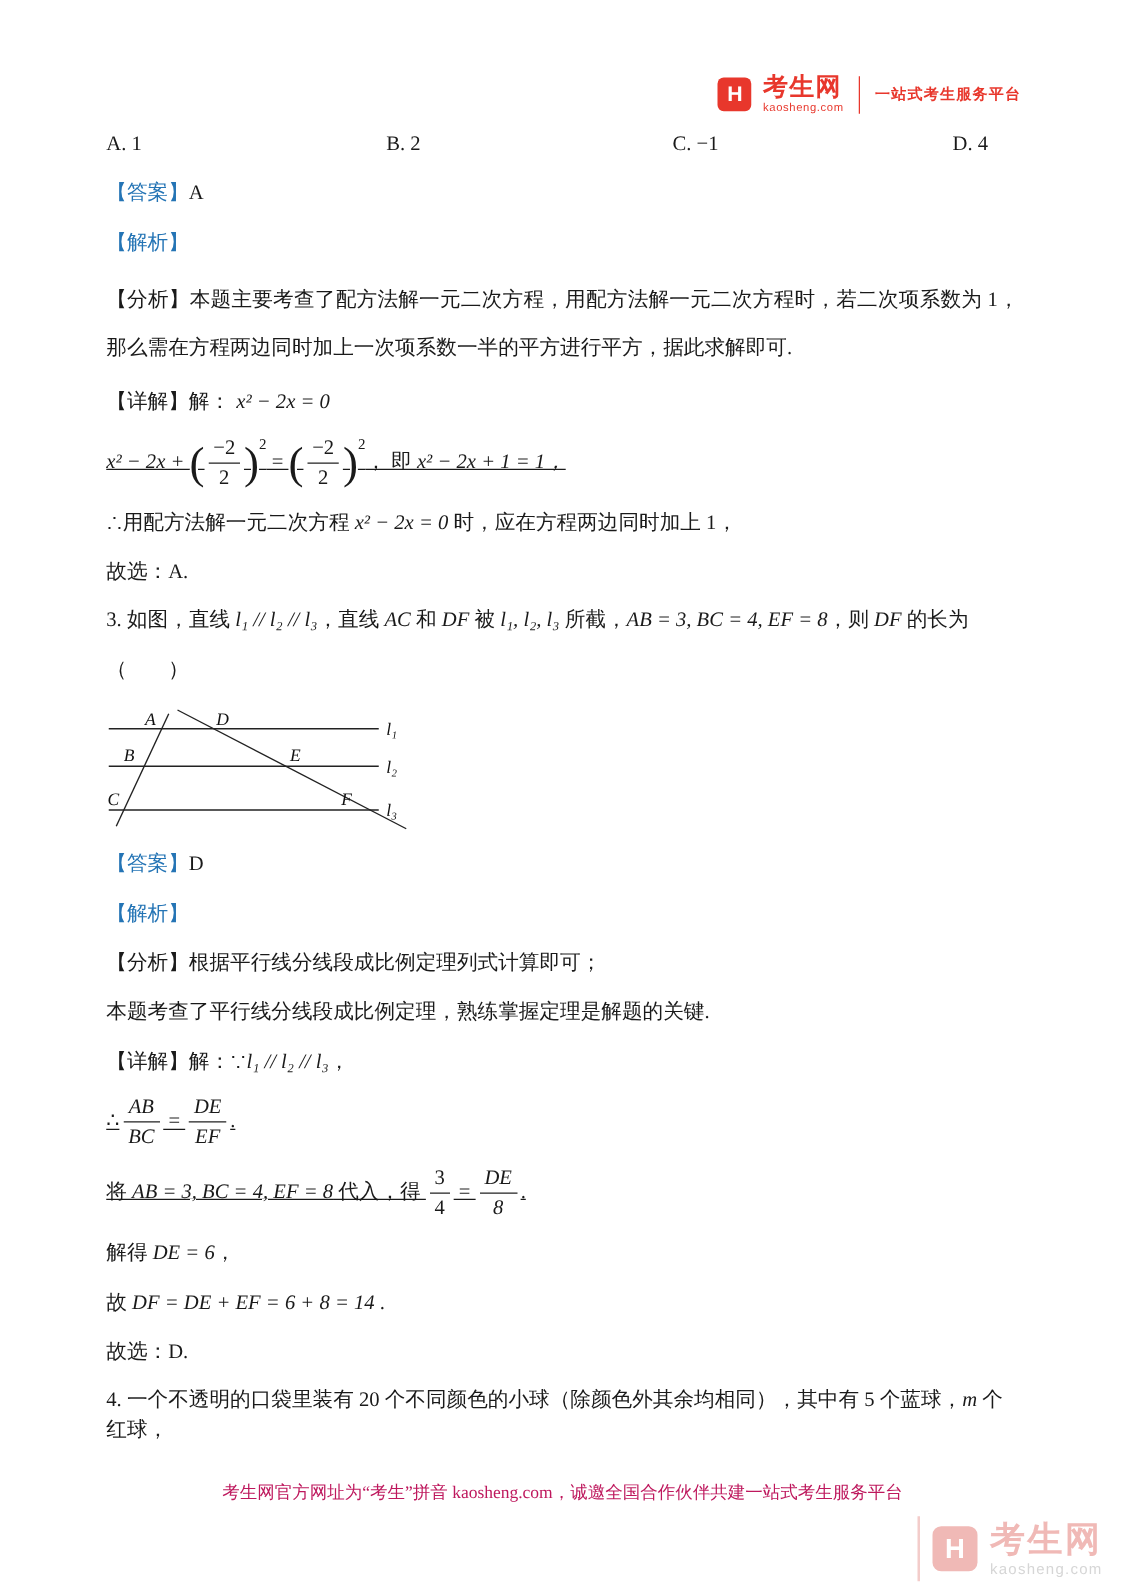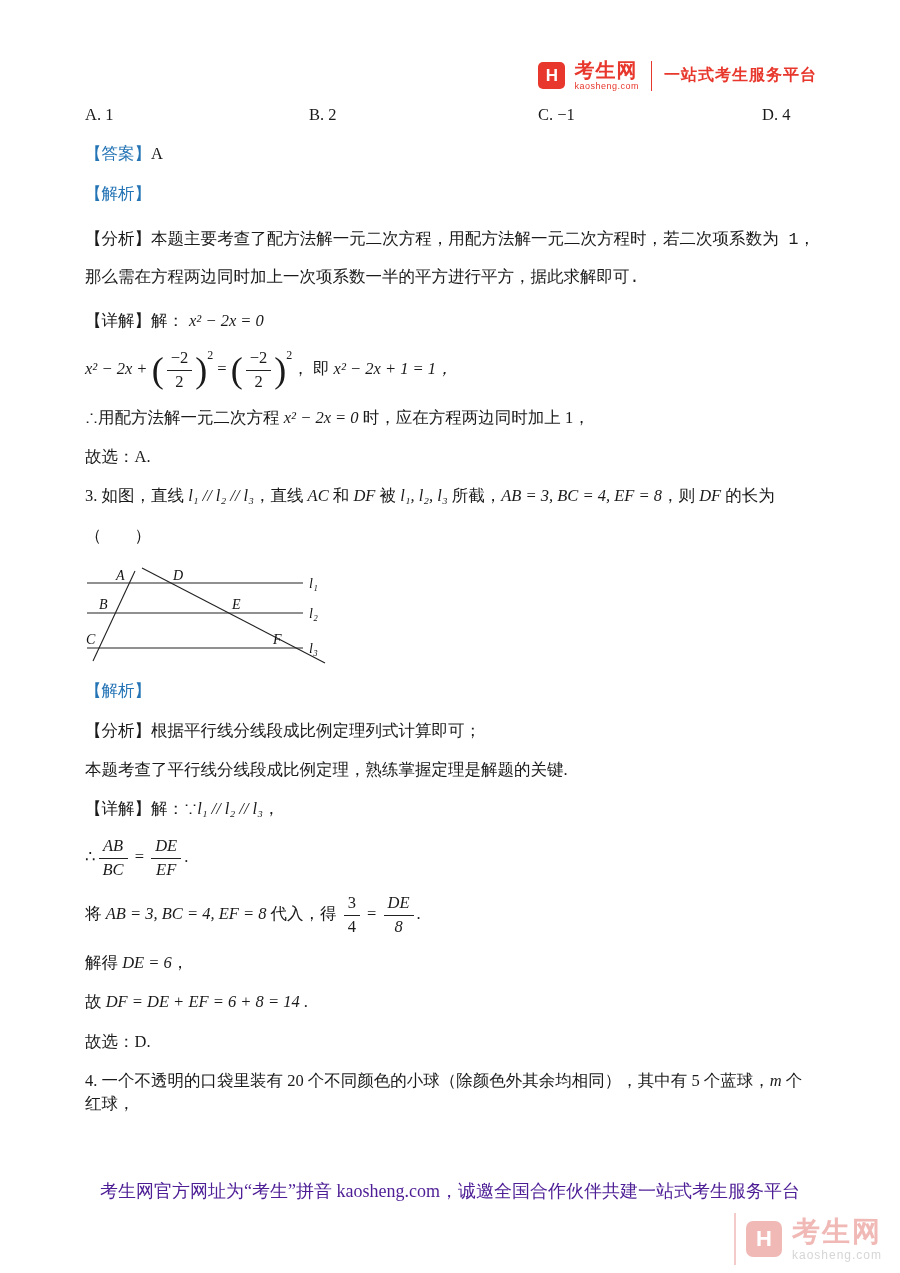--- a/index.html
+++ b/index.html
@@ -18,46 +18,46 @@
   .header { position: absolute; top: 60px; right: 83px; display: flex; align-items: center; gap: 9px; }
   .logo-icon {
     width: 27px; height: 27px; background: #e8372c; border-radius: 5px;
     color: #fff; font-family: "Liberation Sans", sans-serif; font-weight: bold; font-size: 17px;
     display: flex; align-items: center; justify-content: center;
   }
   .logo-text { display: flex; flex-direction: column; line-height: 1; }
   .logo-brand { color: #e8372c; font-family: "Liberation Sans", sans-serif; font-weight: bold; font-size: 20px; letter-spacing: 1px; }
   .logo-domain { color: #e8372c; font-family: "Liberation Sans", sans-serif; font-size: 9px; margin-top: 2px; letter-spacing: .5px; }
   .logo-divider { width: 1px; height: 30px; background: #e8372c; margin: 0 3px; }
-  .logo-tagline { color: #e8372c; font-family: "Liberation Sans", sans-serif; font-size: 16px; font-weight: bold; letter-spacing: 1px; }
+  .logo-tagline { color: #e8372c; font-family: "Liberation Sans", sans-serif; font-size: 12px; font-weight: bold; letter-spacing: 1px; }
 
   
   .content { position: absolute; top: 103px; left: 85px; right: 85px; }
   .line { margin-bottom: 16px; line-height: 1.42; margin-top: 12px; }
-  .para { text-align: justify; line-height: 2.3; margin-bottom: 8px; font-family: Liberation Mono, monospace; }
+  .para { text-align: justify; line-height: 2.3; margin-bottom: 8px; }
   .options { display: grid; grid-template-columns: 180px 185px 180px 1fr; margin-bottom: 16px; line-height: 1.42; gap: 44px; }
   .tag-blue { color: #2474b5; }
   .m { font-style: italic; }
   .eq1 { margin-left: 5px; }
-  .tall { margin: 12px 0 14px; }
+  .tall { margin: 12px 0 14px; text-decoration: underline; }
 
   
   .frac { display: inline-block; text-align: center; vertical-align: middle; line-height: 1.15; margin: 0 3px; }
   .frac .num { display: block; border-bottom: 1.2px solid #222; padding: 0 4px 2px; }
   .frac .den { display: block; padding: 2px 4px 0; }
   .bigp { font-size: 36px; font-weight: 400; vertical-align: middle; line-height: .8; }
   sup.sq { font-size: 12px; vertical-align: 15px; line-height: 0; }
 
   
   .diagram { display: block; margin: 4px 0 12px; }
   .dline { stroke: #222; stroke-width: 1.1; }
   .dlabel { font-style: italic; font-size: 14px; fill: #111; font-family: "Liberation Serif", serif; }
 
   
-  .footer { position: absolute; left: 0; right: 0; bottom: 70px; text-align: center; font-size: 18px; color: #4c1d95; }
+  .footer { position: absolute; left: 0; right: 0; bottom: 70px; text-align: center; font-size: 14px; color: #be185d; }
 
   
   .watermark { position: absolute; right: 18px; bottom: 8px; display: flex; align-items: center; gap: 10px; }
   .wm-divider { width: 2px; height: 52px; background: #f3ccca; }
   .wm-icon {
     width: 36px; height: 36px; background: #f0b9b6; border-radius: 7px;
     color: #fff; font-family: "Liberation Sans", sans-serif; font-weight: bold; font-size: 22px;
     display: flex; align-items: center; justify-content: center;
   }
   .wm-text { display: flex; flex-direction: column; line-height: 1; }
@@ -126,20 +126,23 @@
       <text class="dlabel" x="224" y="90">l₃</text>
       <text class="dlabel" x="31" y="17">A</text>
       <text class="dlabel" x="88" y="17">D</text>
       <text class="dlabel" x="14" y="46">B</text>
       <text class="dlabel" x="147" y="46">E</text>
       <text class="dlabel" x="1" y="81">C</text>
       <text class="dlabel" x="188" y="81">F</text>
     </svg>
 
 
+    <div class="line">
+      <span class="tag-blue">【答案】</span><span>D</span>
+    </div>
 
     <div class="line">
       <span class="tag-blue">【解析】</span>
     </div>
 
     <div class="line">
       <span>【分析】</span><span>根据平行线分线段成比例定理列式计算即可；</span>
     </div>
     <div class="line">本题考查了平行线分线段成比例定理，熟练掌握定理是解题的关键.</div>
 

